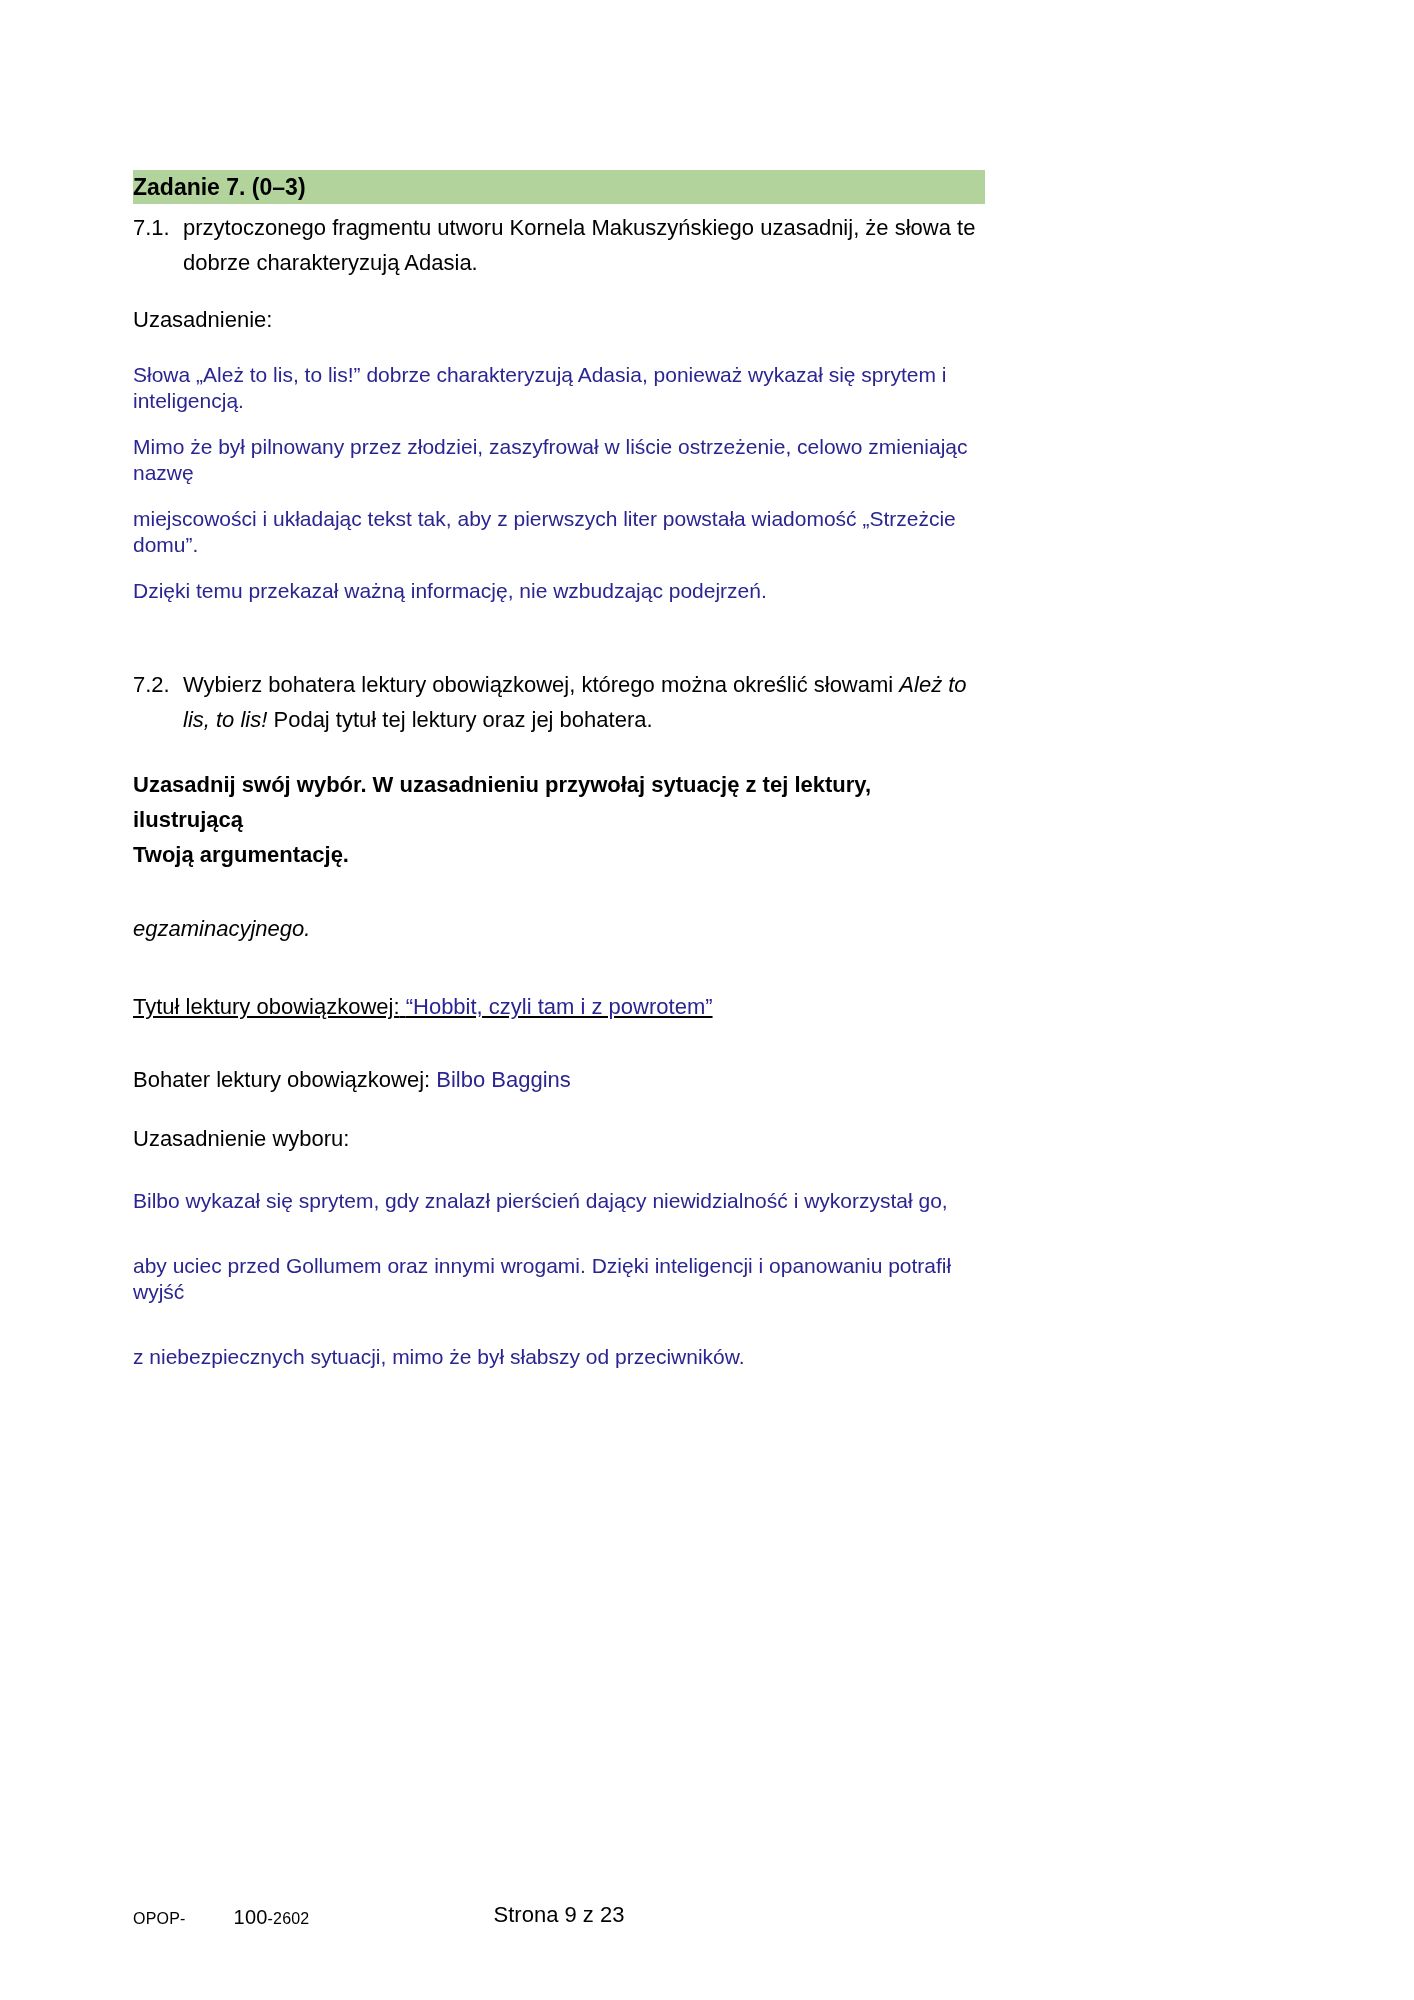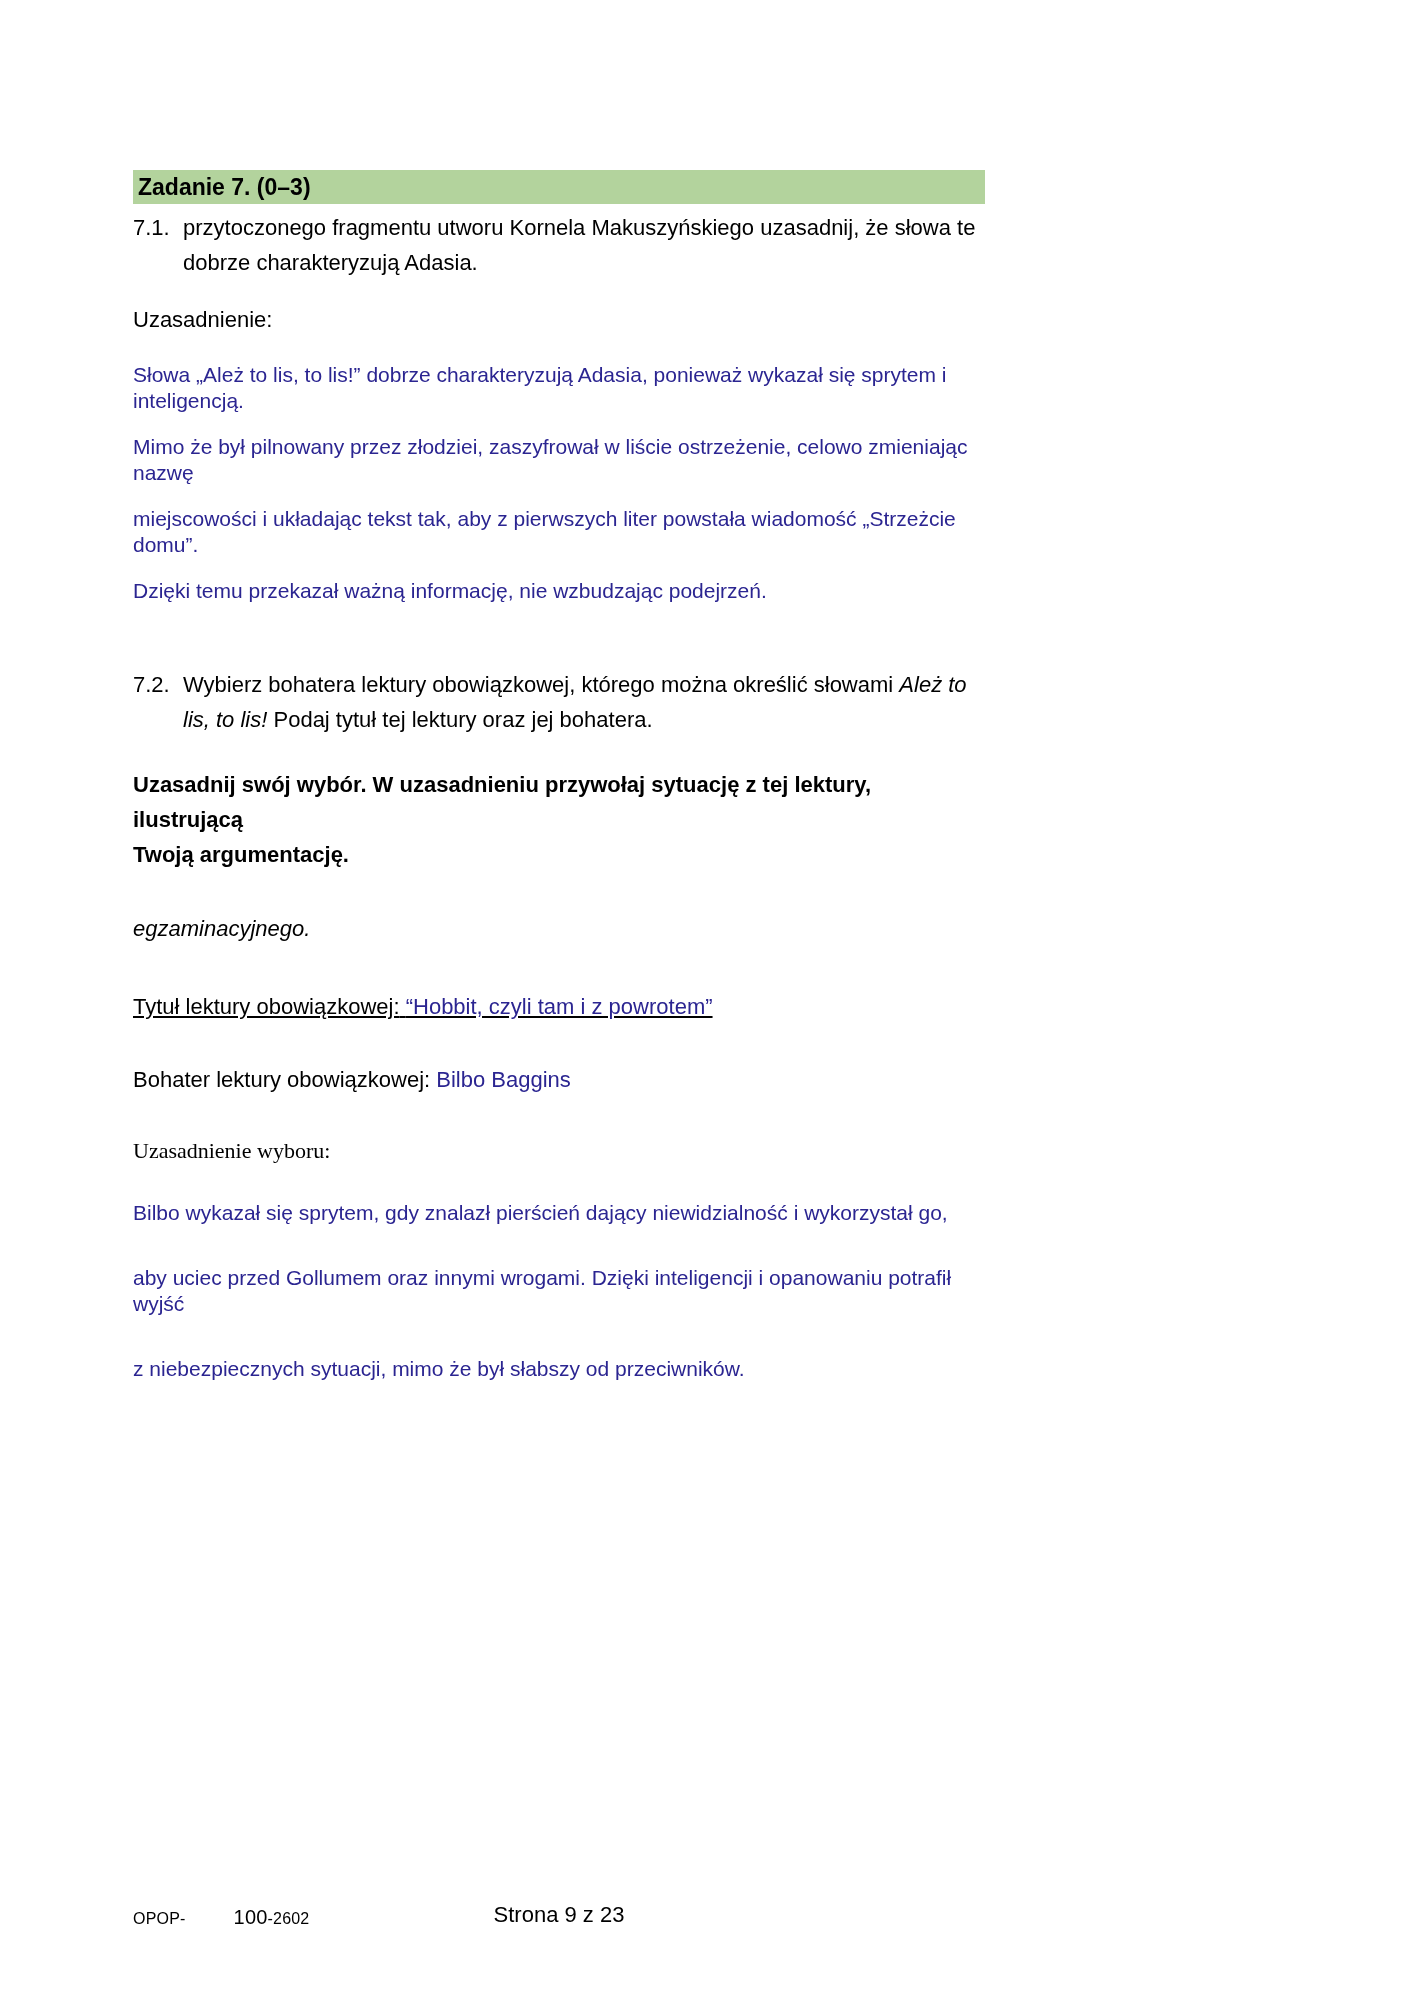--- a/index.html
+++ b/index.html
@@ -17,21 +17,20 @@
     left: 133px;
     top: 170px;
     width: 852px;
   }
   .task-header {
     background: var(--header-bg, #b3d39d);
     font-weight: bold;
     font-size: 23px;
     line-height: 34px;
     height: 34px;
-    padding-left: 5px;
   }
   .question {
     position: relative;
     padding-left: 50px;
     font-weight: normal;
     font-size: 22px;
     line-height: 35px;
   }
   .question .qnum {
     position: absolute;
@@ -64,21 +63,21 @@
     font-style: italic;
     font-size: 22px;
     line-height: 33px;
   }
   .field-line {
     font-size: 22px;
     line-height: 28px;
   }
   .field-title { margin-top: 48px; text-decoration: underline; }
   .field-hero { margin-top: 45px; }
-  .choice-label { margin-top: 44px; font-family: Liberation Serif, serif; }
+  .choice-label { margin-top: 32px; }
   .blue-inline { color: var(--answer-blue, #2b2591); }
   .ans72 { margin-top: 36px; }
   .ans72 .answer-line { margin-bottom: 39px; }
   .footer-code {
     position: absolute;
     left: 133px;
     top: 1906px;
     font-size: 16px;
     letter-spacing: 0.2px;
   }

